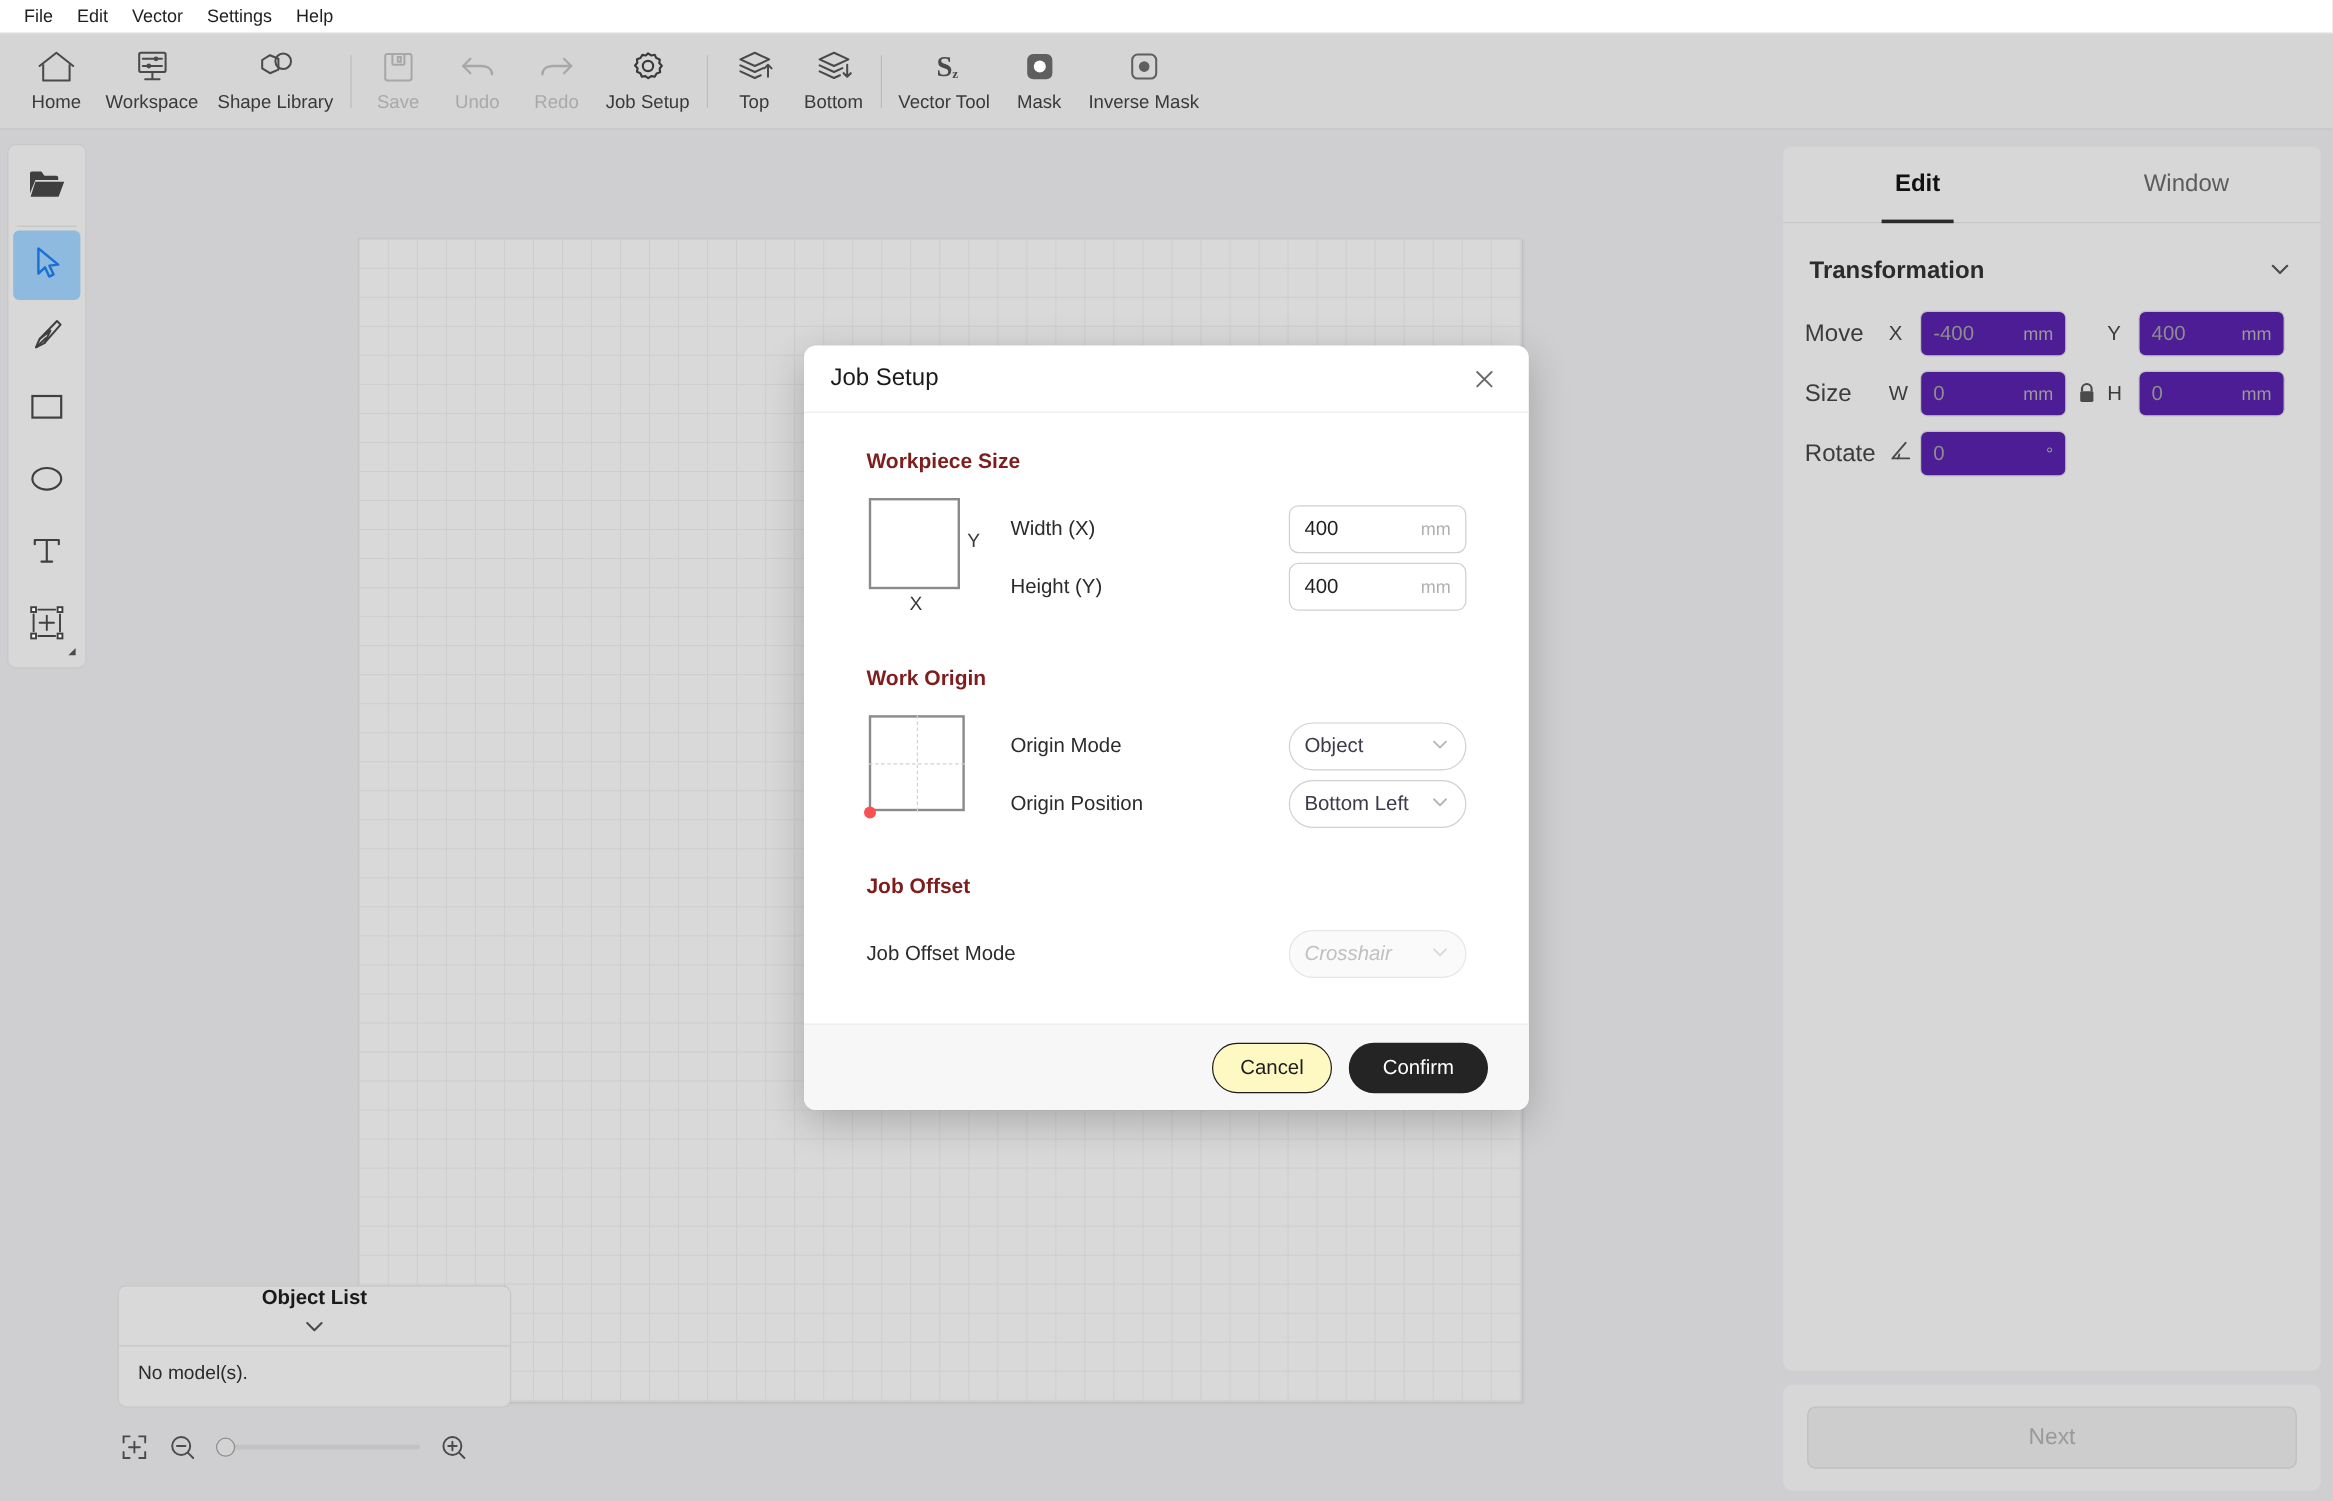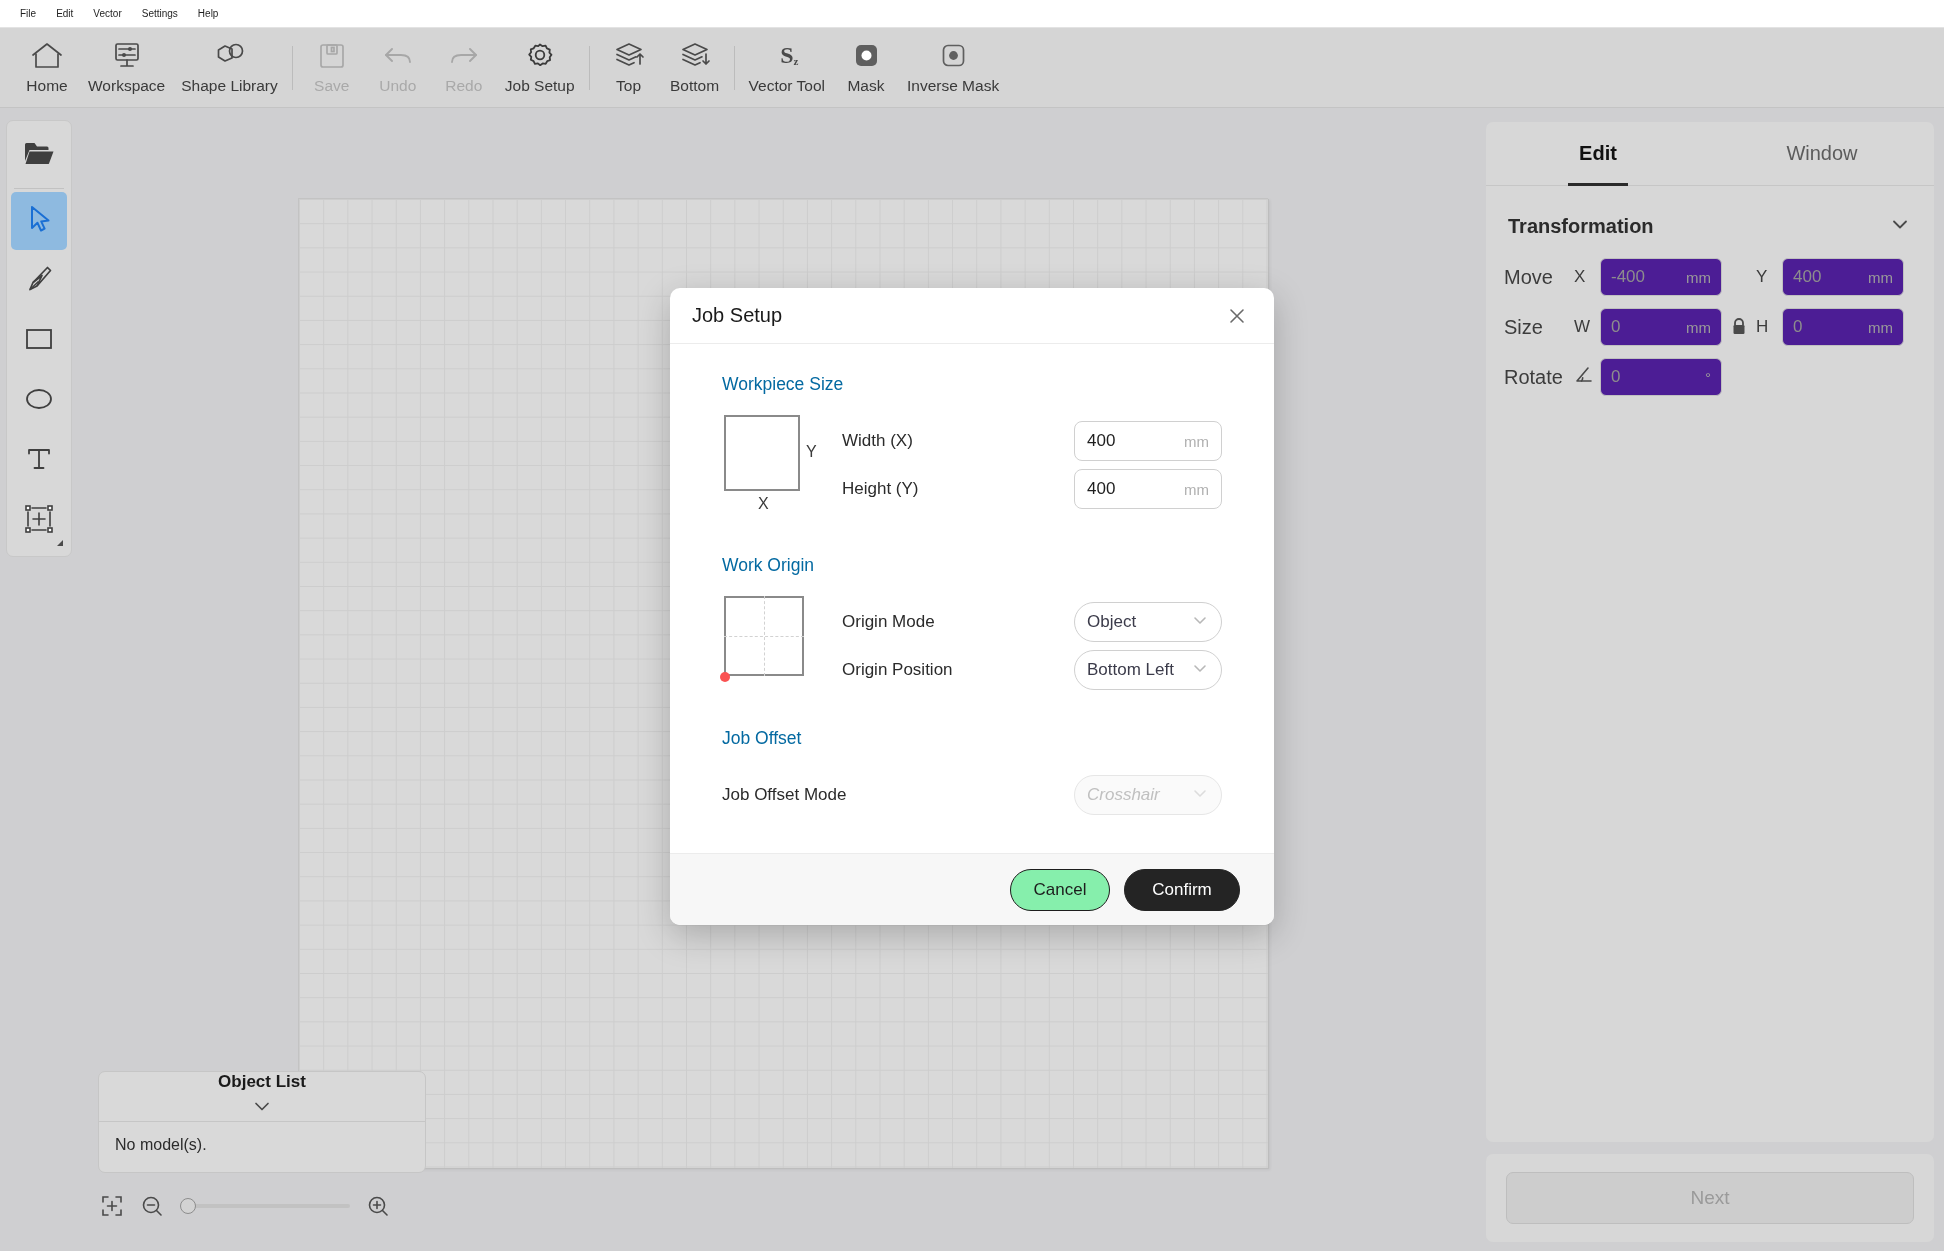--- a/index.html
+++ b/index.html
@@ -12,21 +12,21 @@
   body { position: relative; }
 
   
   .menubar {
     position: absolute; left: 0; top: 0; width: 1944px; height: 28px;
     background: #ffffff;
     display: flex; align-items: center; padding-left: 10px;
     border-bottom: 1px solid #e3e3e3;
   }
   .menubar .mi {
-    font-size: 10px; color: #1f1f1f; padding: 2px 10px; cursor: default;
+    font-size: 15px; color: #1f1f1f; padding: 2px 10px; cursor: default;
     line-height: 18px;
   }
 
   
   .toolbar {
     position: absolute; left: 0; top: 28px; width: 1944px; height: 80px;
     background: #d5d5d5;
     display: flex; align-items: center; padding-left: 14px;
     border-bottom: 1px solid #c4c4c4;
   }
@@ -153,21 +153,21 @@
     box-shadow: 0 10px 34px rgba(0,0,0,.22);
     overflow: hidden;
   }
   .modal-head {
     height: 56px; display: flex; align-items: center; justify-content: space-between;
     padding: 0 22px; border-bottom: 1px solid #ececec;
   }
   .modal-title { font-size: 20px; color: #1a1a1a; }
   .modal-close { cursor: default; padding: 4px; display: flex; }
   .modal-body { padding: 30px 52px 34px 52px; }
-  .sect-title { font-size: 17.5px; font-weight: 400; color: #0369a1; margin-bottom: 18px; }
+  .sect-title { font-size: 17.5px; font-weight: 700; color: #7f1d1d; margin-bottom: 18px; }
   .sect-title.sp { margin-top: 34px; }
   .sect-grid { display: flex; align-items: flex-start; }
   .diagram-col { width: 120px; flex: none; }
   .fields-col { flex: 1; padding-top: 4px; }
   .m-row { display: flex; align-items: center; height: 48px; }
   .m-label { font-size: 17px; color: #2b2b2b; flex: 1; }
   .m-input {
     position: relative; width: 148px; height: 40px;
     border: 1px solid #d0d0d0; border-radius: 8px; background: #fff;
     display: flex; align-items: center; padding: 0 12px;
@@ -182,21 +182,21 @@
   .m-select .sval { font-size: 17px; color: #3b3b4a; flex: 1; }
   .m-select.disabled { background: #fafafa; border-color: #e6e6e6; font-style: italic; }
   .m-select.disabled .sval { color: #c0c0c0; }
   .modal-foot {
     height: 72px; background: #f7f7f7; border-top: 1px solid #ececec;
     display: flex; align-items: center; justify-content: flex-end;
     padding: 0 34px; gap: 14px;
   }
   .btn-cancel {
     width: 100px; height: 42px; border-radius: 21px;
-    border: 1px solid #1d1d1d; background: #86efac; color: #1d1d1d;
+    border: 1px solid #1d1d1d; background: #fef9c3; color: #1d1d1d;
     font-size: 17px; display: flex; align-items: center; justify-content: center;
     cursor: default; font-family: inherit;
   }
   .btn-confirm {
     width: 116px; height: 42px; border-radius: 21px;
     border: 1px solid #242424; background: #242424; color: #fff;
     font-size: 17px; display: flex; align-items: center; justify-content: center;
     cursor: default; font-family: inherit;
   }
 

